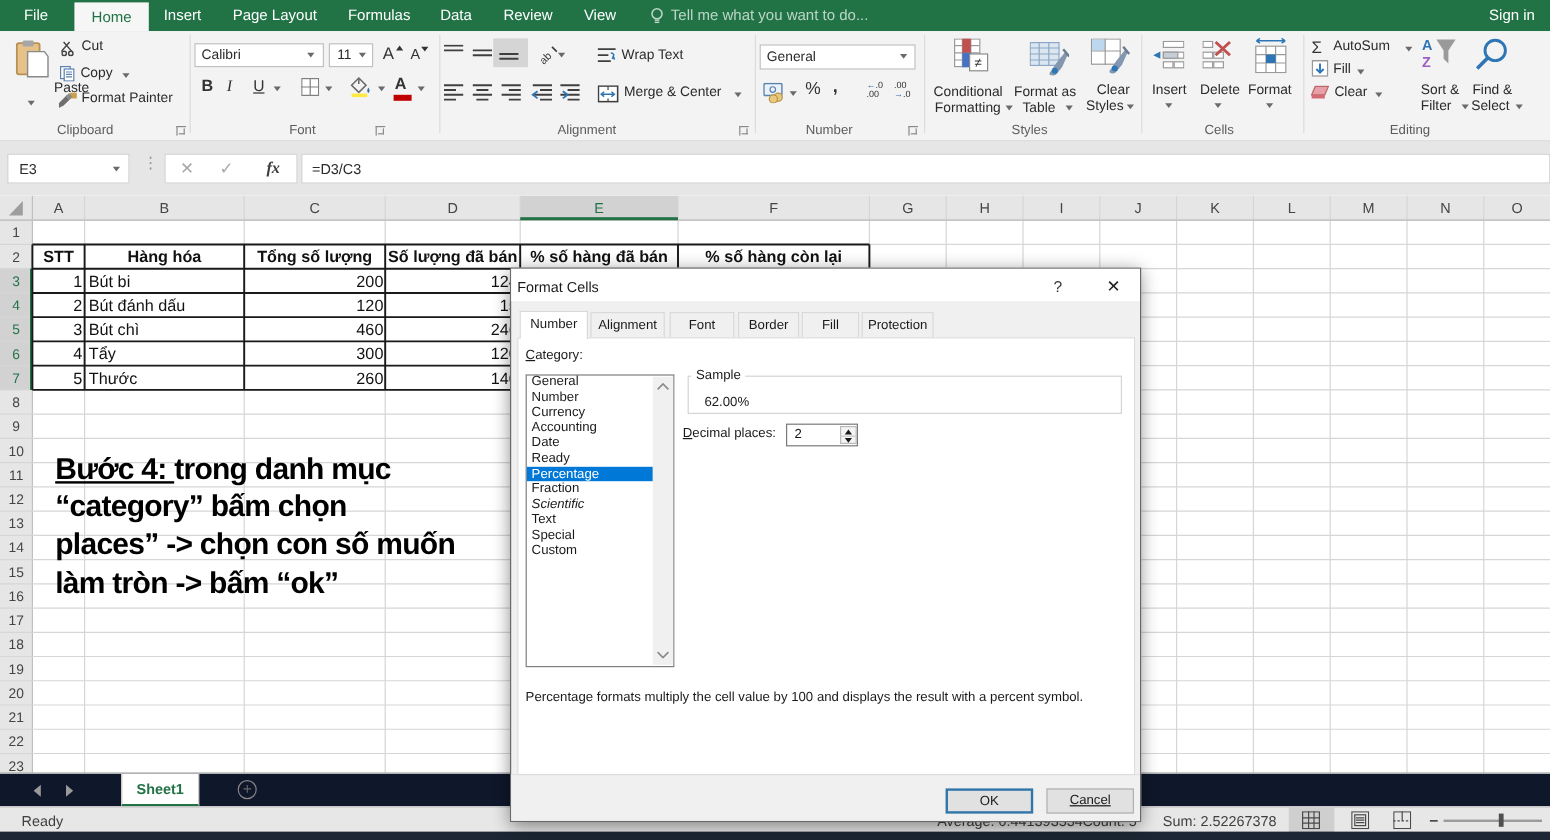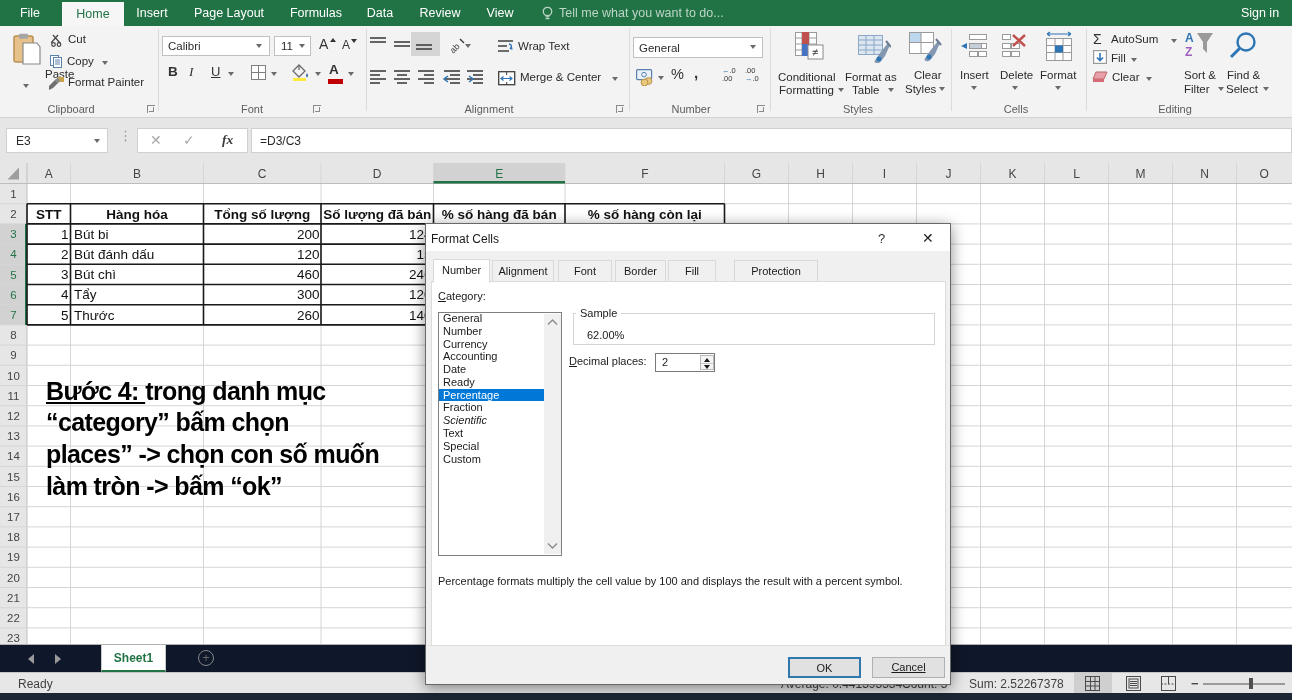--- a/index.html
+++ b/index.html
@@ -521,21 +521,21 @@
     <div class="abs" style="left:0;top:0;width:524px;height:27px;background:#fff;"></div>
     <div class="abs" style="left:5px;top:8px;font-size:12px;">Format Cells</div>
     <div class="abs" style="left:452px;top:7px;font-size:13px;color:#333;">?</div>
     <div class="abs" style="left:496px;top:6px;font-size:14px;color:#222;">✕</div>
 
     <div class="dtab" style="left:7px;width:57px;top:35px;height:24px;background:#fff;border-bottom:1px solid #fff;z-index:3;">Number</div>
     <div class="dtab" style="left:66px;width:62px;">Alignment</div>
     <div class="dtab" style="left:132px;width:54px;">Font</div>
     <div class="dtab" style="left:189px;width:51px;">Border</div>
     <div class="dtab" style="left:242px;width:48px;">Fill</div>
-    <div class="dtab" style="left:308px;width:84px;">Protection</div>
+    <div class="dtab" style="left:292px;width:60px;">Protection</div>
 
     <div class="abs" style="left:5px;top:57px;width:515px;height:365px;border:1px solid #dcdcdc;background:#fff;z-index:1;"></div>
     <div class="abs" style="left:12px;top:66px;z-index:2;"><u class="key">C</u>ategory:</div>
 
     <div class="abs" style="left:12px;top:88px;width:124px;height:244px;border:1px solid #7f7f7f;background:#fff;z-index:2;line-height:13.1px;">
       <div class="abs" style="left:4px;top:-1.00px;height:12.8px;line-height:12.8px;">General</div>
       <div class="abs" style="left:4px;top:11.78px;height:12.8px;line-height:12.8px;">Number</div>
       <div class="abs" style="left:4px;top:24.56px;height:12.8px;line-height:12.8px;">Currency</div>
       <div class="abs" style="left:4px;top:37.34px;height:12.8px;line-height:12.8px;">Accounting</div>
       <div class="abs" style="left:4px;top:50.12px;height:12.8px;line-height:12.8px;">Date</div>

